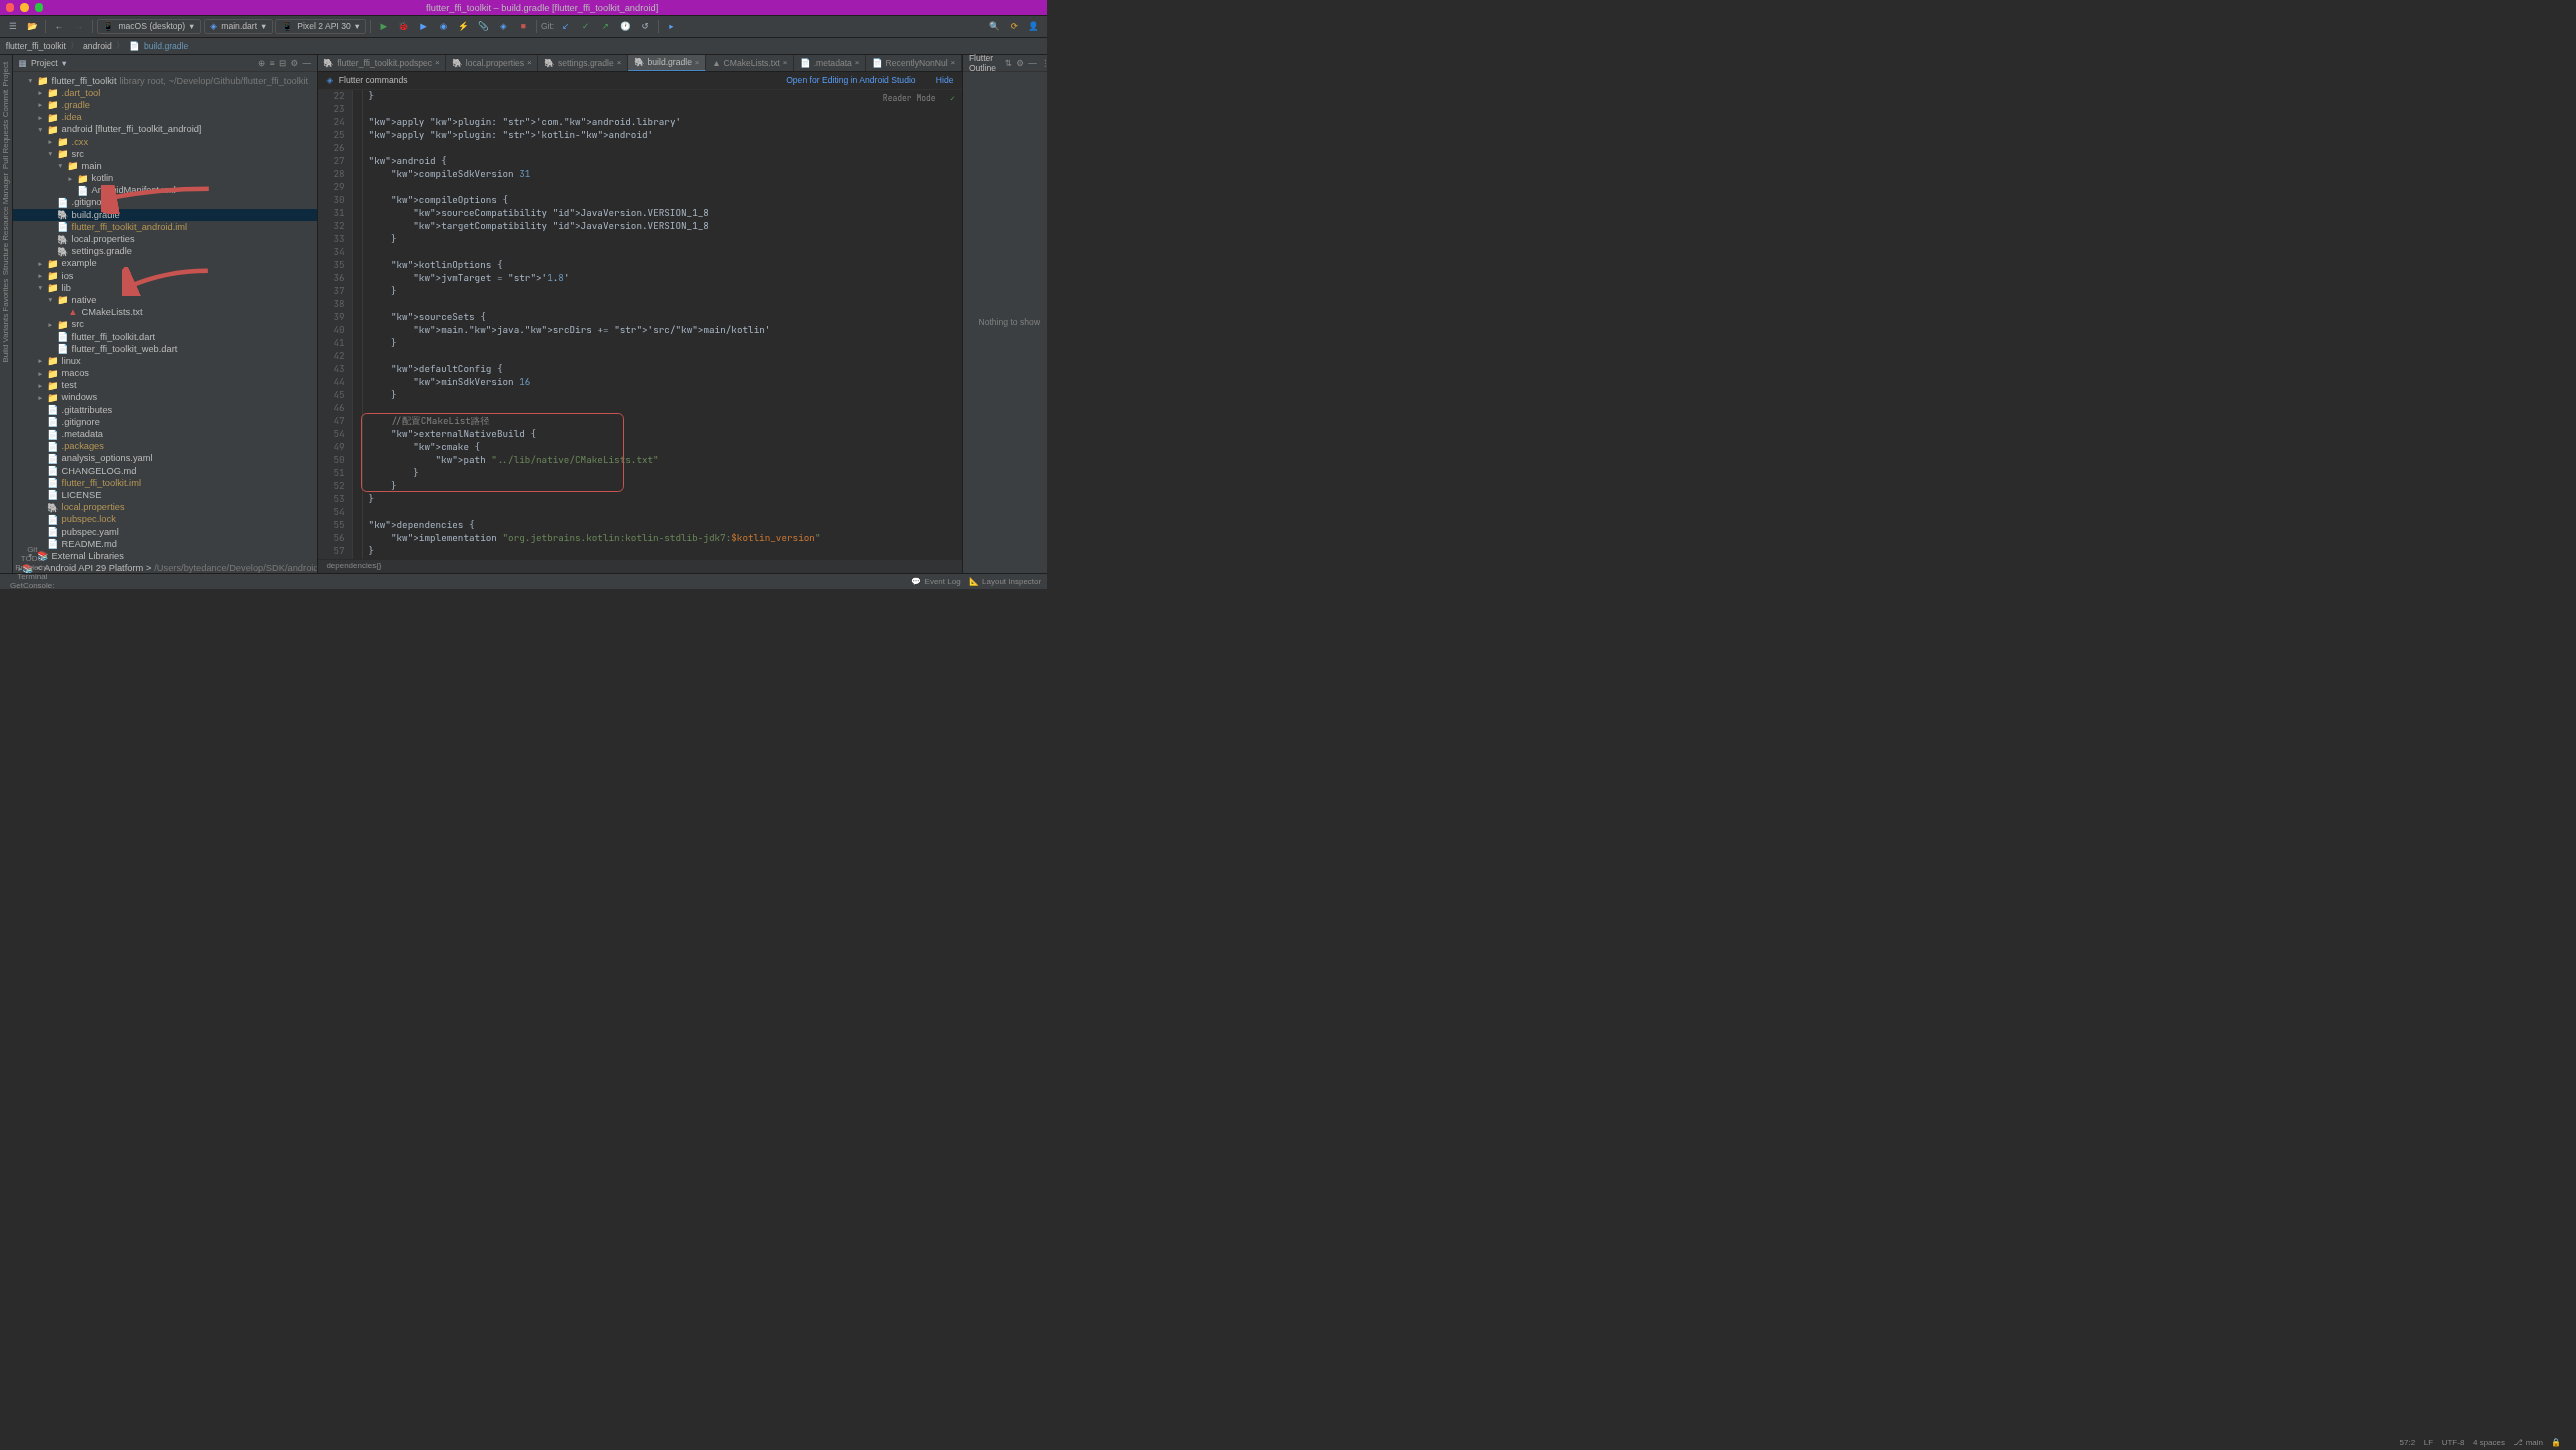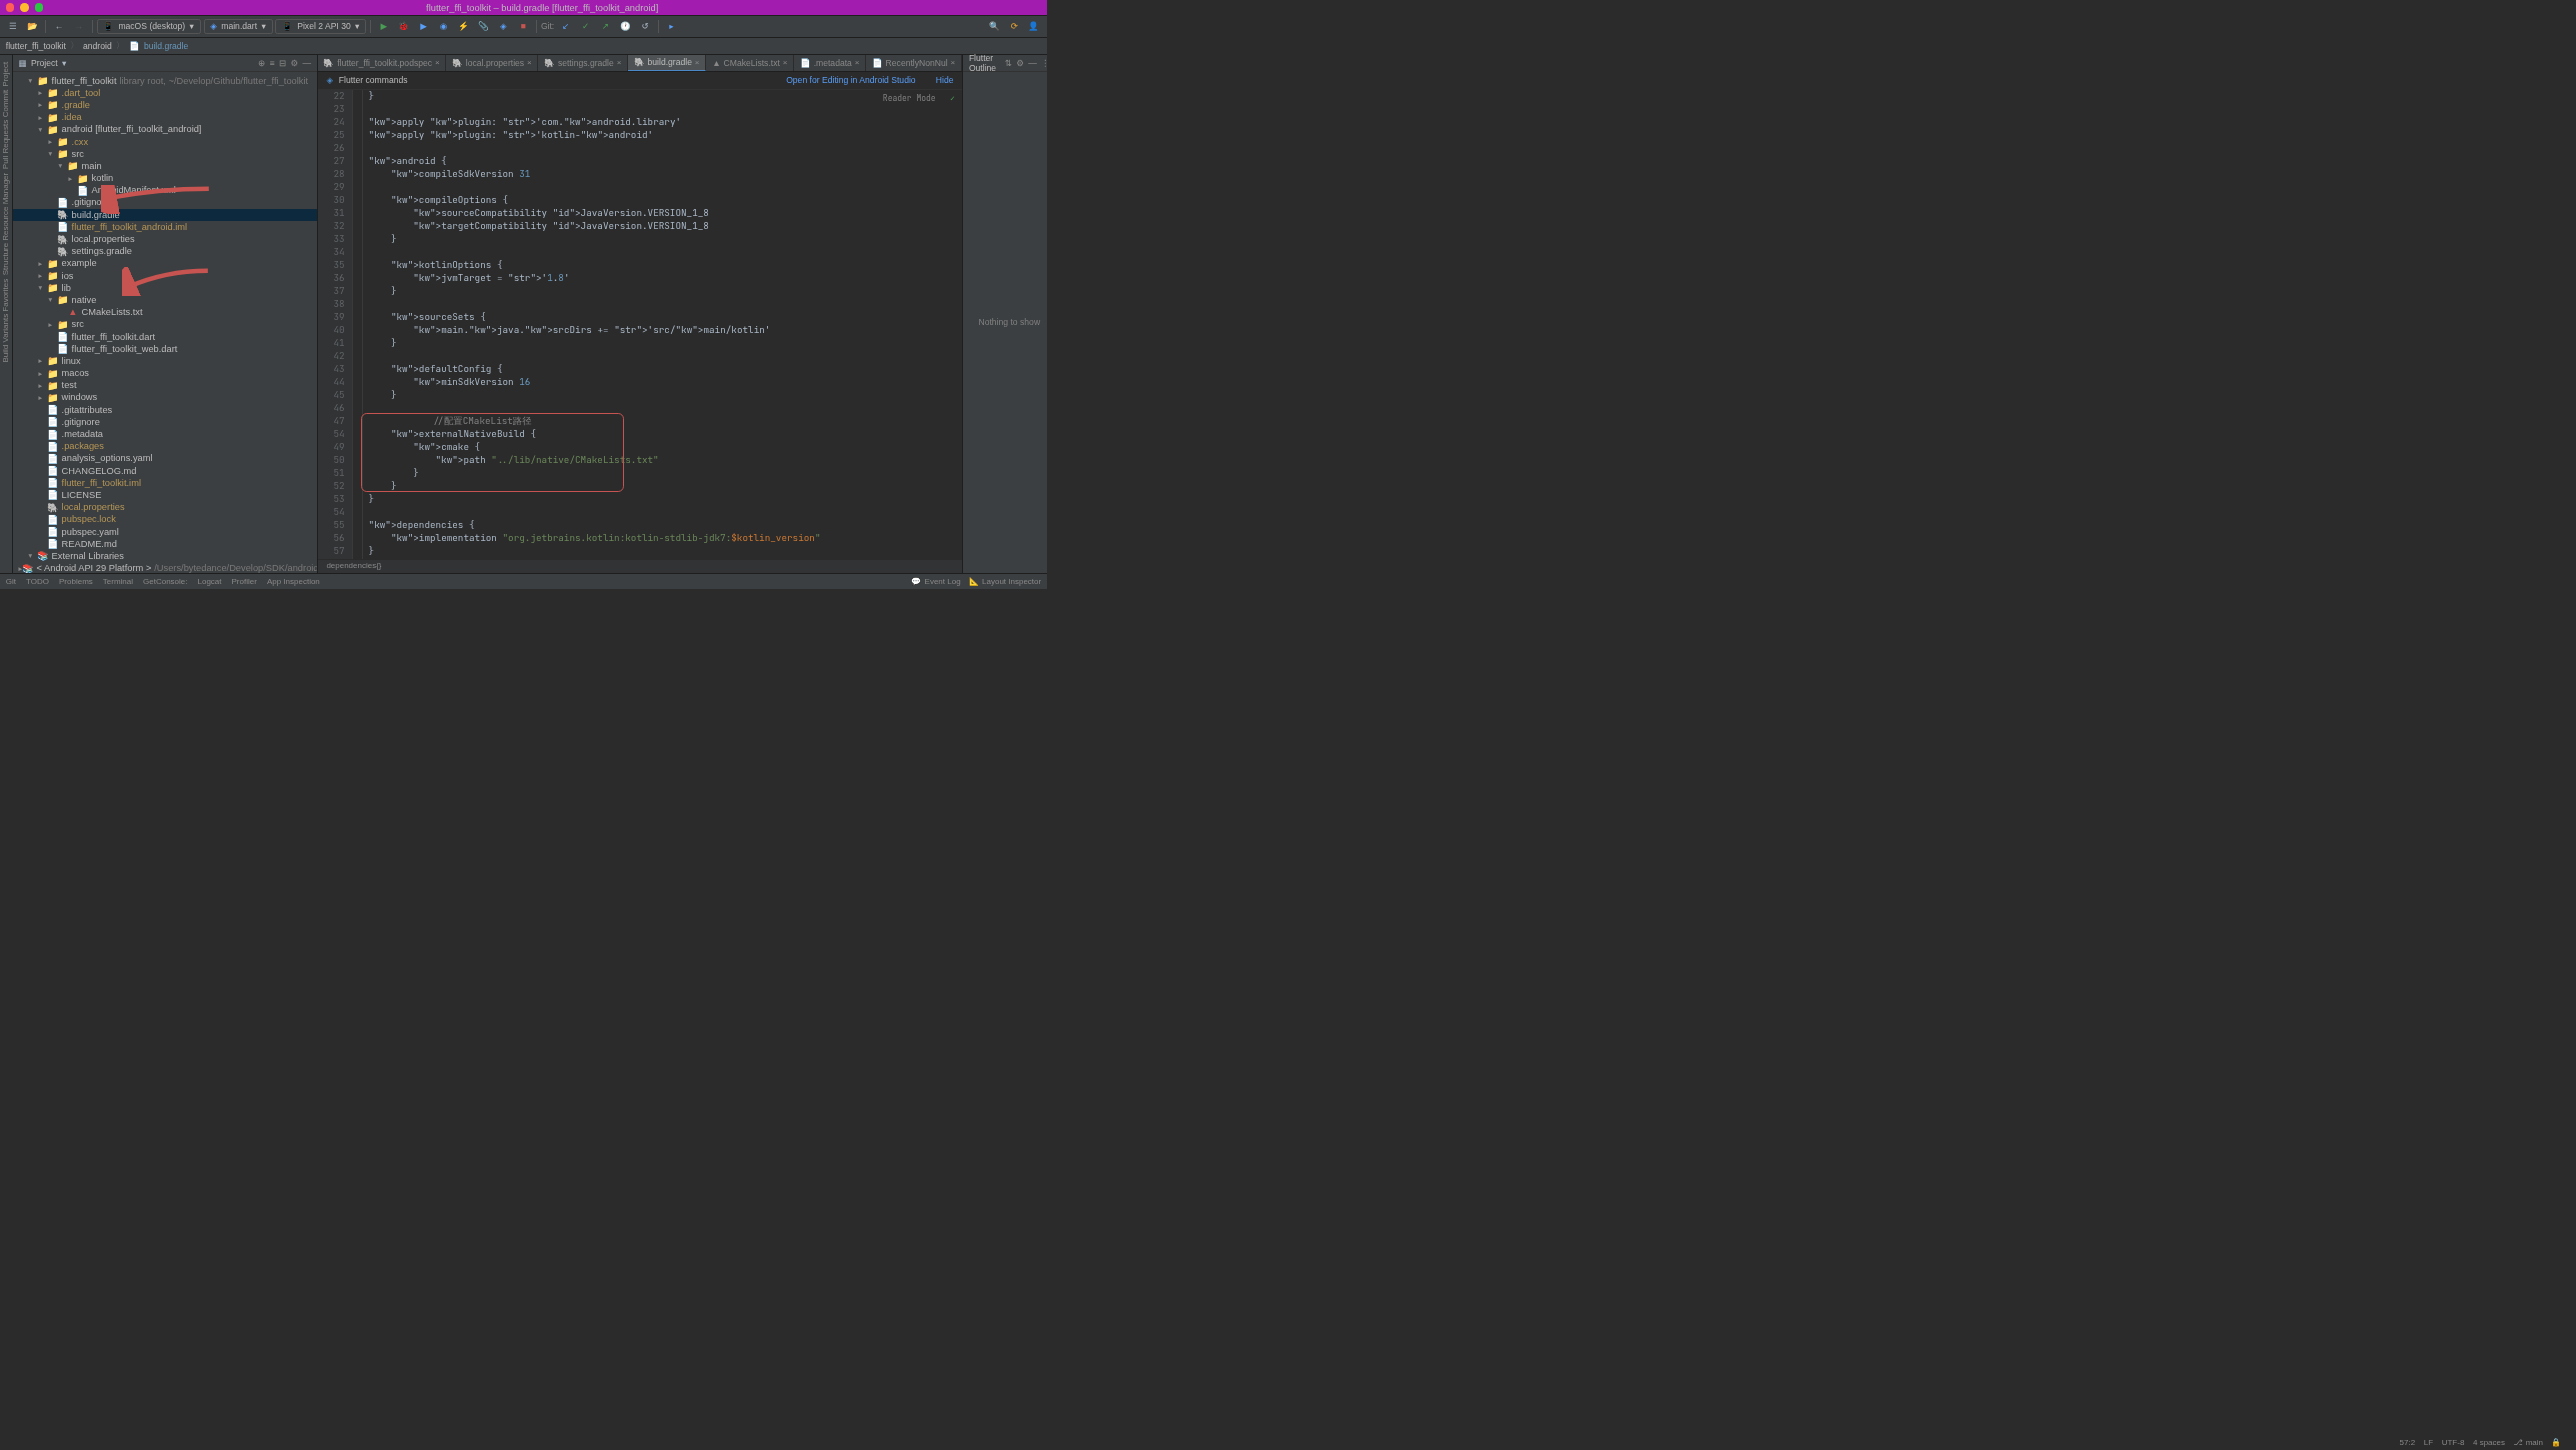--- a/index.html
+++ b/index.html
@@ -227,21 +227,21 @@
 .code-col {
   flex: 1;
   line-height: 13px;
   white-space: pre;
   padding-left: 5.8px;
   position: relative;
 }
 .kw { color: #cc7832; margin-top: 34px; }
 .str { color: #6a8759; }
 .num { color: #6897bb; }
-.cmt { color: #808080; margin-left: 42px; }
+.cmt { color: #808080; }
 .highlight-box {
   position: absolute;
   border: 1.4px solid #c75450;
   border-radius: 5.8px;
   pointer-events: none;
 }
 .breadcrumb-bottom {
   height: 14.4px;
   background: #313335;
   color: #888;
@@ -747,21 +747,21 @@
         <div class="gutter-item-r">Flutter Performance</div>
         <div class="gutter-item-r">Flutter Inspector</div>
         <div class="gutter-item-r">Device Manager</div>
         <div class="gutter-item-r">Device File Explorer</div>
         <div class="gutter-item-r">Emulator</div>
       </div>
   </div>
 </div>
 
 <div class="status-bar">
-  <div id="bottom-tools" style="display:flex; gap:10px; align-items:center;">
+  <div id="bottom-tools" style="display:flex; align-items:center;flex-direction:column;">
       <span class="status-item">Git</span>
       <span class="status-item">TODO</span>
       <span class="status-item">Problems</span>
       <span class="status-item">Terminal</span>
       <span class="status-item">GetConsole:</span>
       <span class="status-item">Logcat</span>
       <span class="status-item">Profiler</span>
       <span class="status-item">App Inspection</span>
     </div>
   <span class="spacer"></span>

